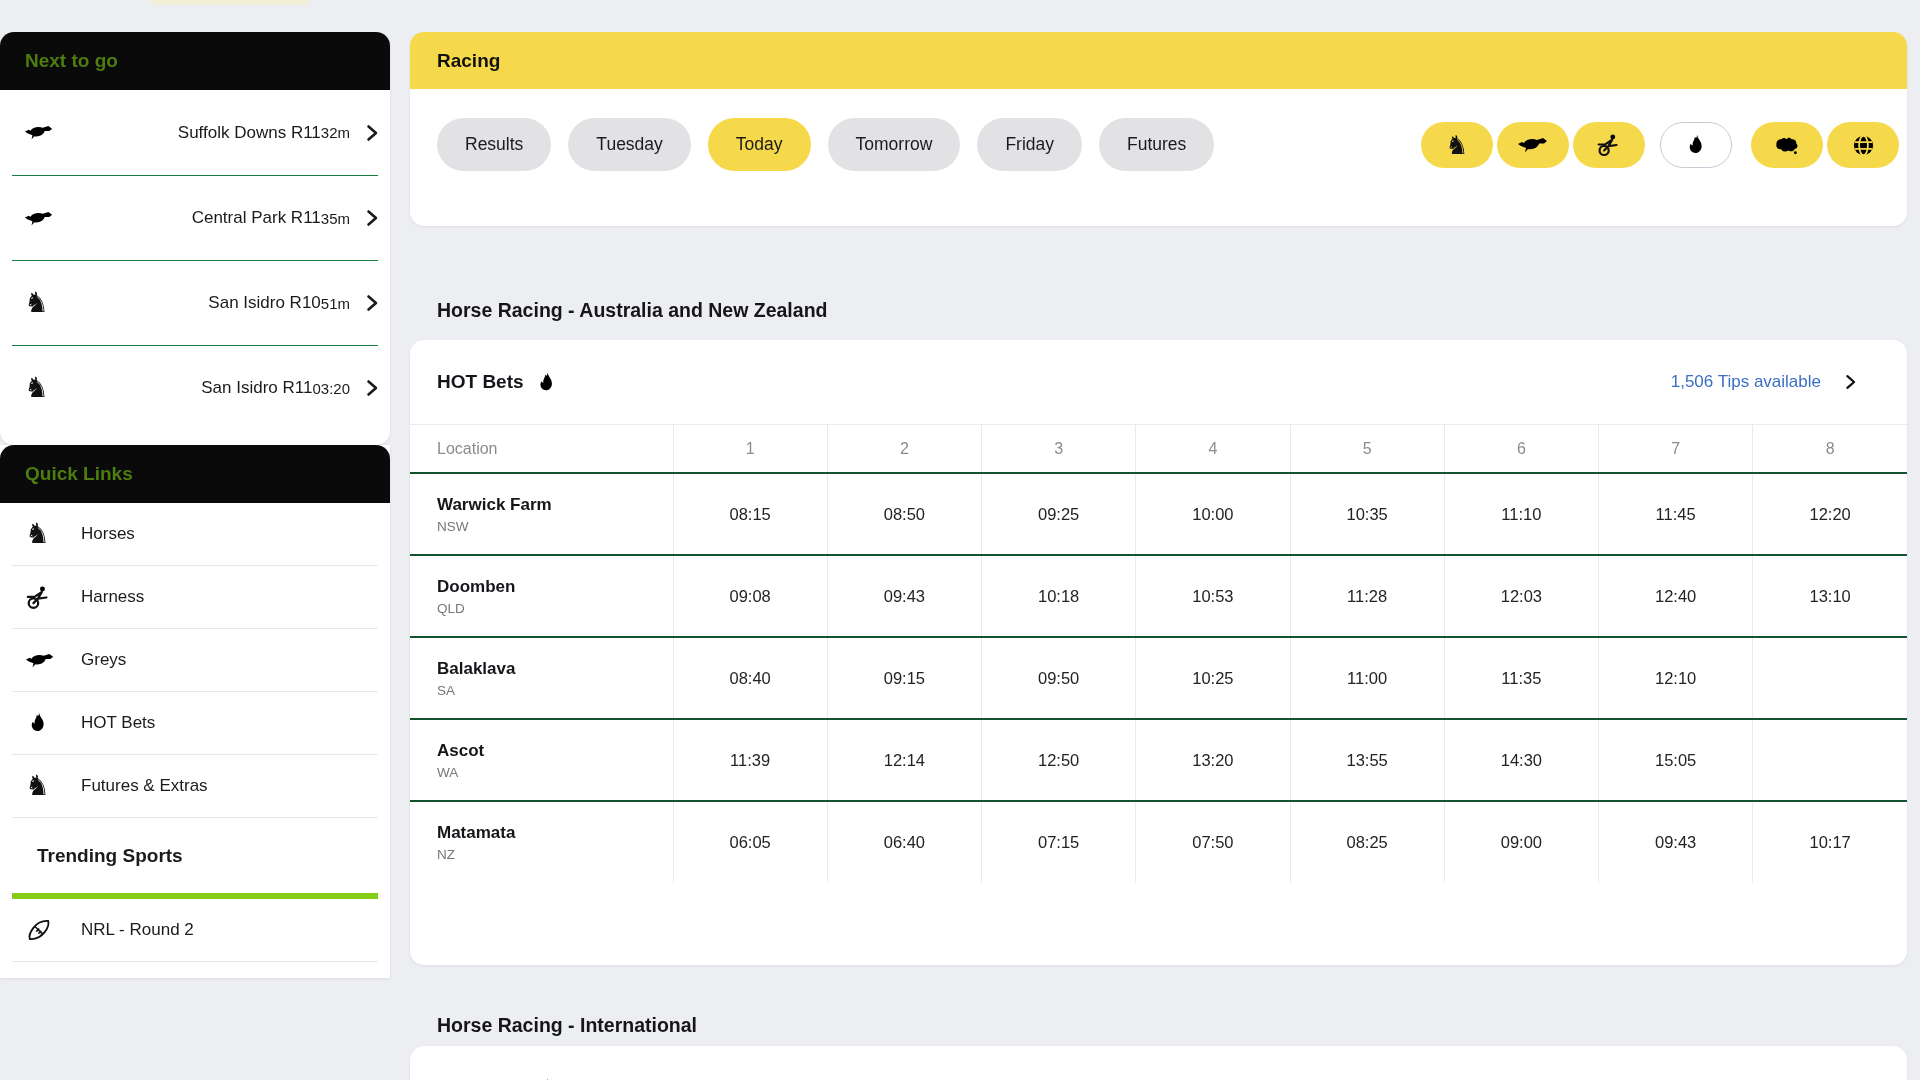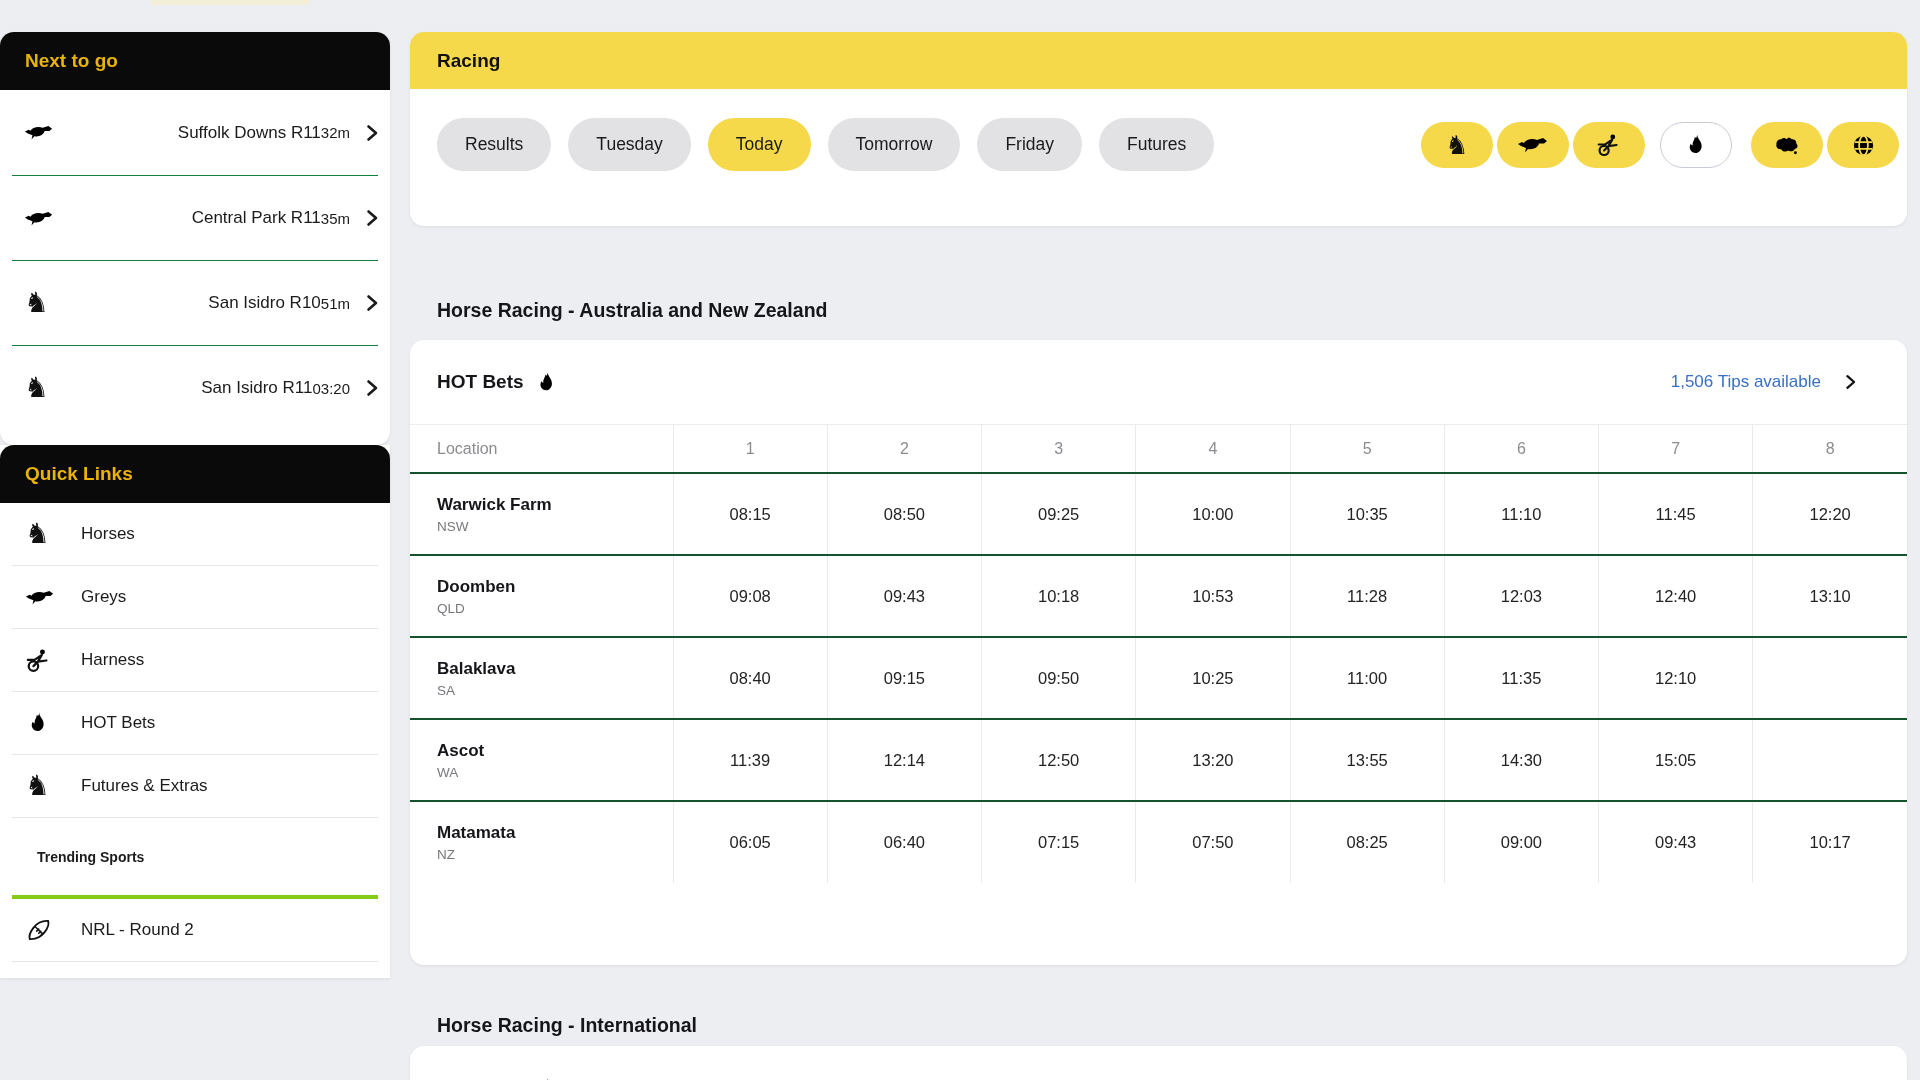--- a/index.html
+++ b/index.html
@@ -5,21 +5,21 @@
   * { margin:0; padding:0; box-sizing:border-box; }
   html,body { width:1920px; height:1080px; }
   body {
     position:relative; overflow:hidden;
     background:#ECEEF2;
     font-family:"Liberation Sans","DejaVu Sans",sans-serif;
     color:#1B1B1D;
   }
   .card { background:#fff; box-shadow:0 1px 3px rgba(20,20,40,.08); }
   .black-h {
-    height:58px; background:#0A0A0A; color:#eab308;
+    height:58px; background:#0A0A0A; color:#4d7c0f;
     border-radius:14px 14px 0 0;
     display:flex; align-items:center; padding:0 25px;
     font-size:19px; font-weight:bold;
   }
   
   .top-sliver { position:absolute; left:150px; top:0; width:160px; height:5px;
     background:#F3EFD6; border-radius:0 0 6px 6px; }
 
   
   .sidebar { position:absolute; left:0; top:32px; width:390px; }
@@ -37,22 +37,22 @@
 
   .ql-card { height:533px; }
   .ql-row {
     height:63px; margin:0 12px; display:flex; align-items:center;
     padding-left:13px; cursor:pointer; border-bottom:1px solid #E7E7EA;
     font-size:17px;
   }
   .ql-ic { width:34px; margin-right:22px; display:flex; align-items:center; color:#111; }
   .trend-h {
     height:81px; margin:0 12px; display:flex; align-items:center;
-    padding-left:25px; font-size:14px; font-weight:bold;
-    border-bottom:4px solid #84cc16;
+    padding-left:25px; font-size:19px; font-weight:bold;
+    border-bottom:6px solid #84cc16;
   }
 
   
   .main { position:absolute; left:410px; top:0; width:1497px; height:1080px; }
 
   .racing-card { position:absolute; top:32px; left:0; width:100%; height:194px; border-radius:14px; }
   .yellow-h {
     height:57px; background:#F5D94B; border-radius:14px 14px 0 0;
     display:flex; align-items:center; padding:0 27px;
     font-size:19px; font-weight:bold; color:#111;
@@ -212,33 +212,33 @@
     <header class="black-h">
       <span>Quick Links</span>
     </header>
 
     <div class="ql-row">
       <span class="ql-ic glyph">♞</span>
       <span>Horses</span>
     </div>
     <div class="ql-row">
       <span class="ql-ic">
+          <svg class="ic" width="27" height="27">
+            <use href="#sym-harness"></use>
+          </svg>
+        </span>
+      <span>Harness</span>
+    </div>
+    <div class="ql-row">
+      <span class="ql-ic">
           <svg class="ic" width="30" height="17">
             <use href="#sym-grey"></use>
           </svg>
         </span>
       <span>Greys</span>
-    </div>
-    <div class="ql-row">
-      <span class="ql-ic">
-          <svg class="ic" width="27" height="27">
-            <use href="#sym-harness"></use>
-          </svg>
-        </span>
-      <span>Harness</span>
     </div>
     <div class="ql-row">
       <span class="ql-ic">
           <svg class="ic" width="26" height="24">
             <use href="#sym-flame"></use>
           </svg>
         </span>
       <span>HOT Bets</span>
     </div>
     <div class="ql-row">

